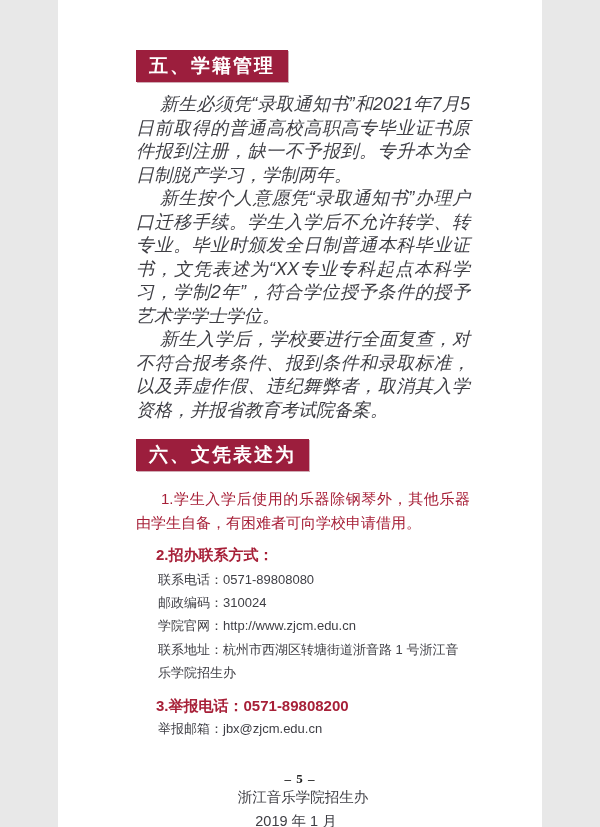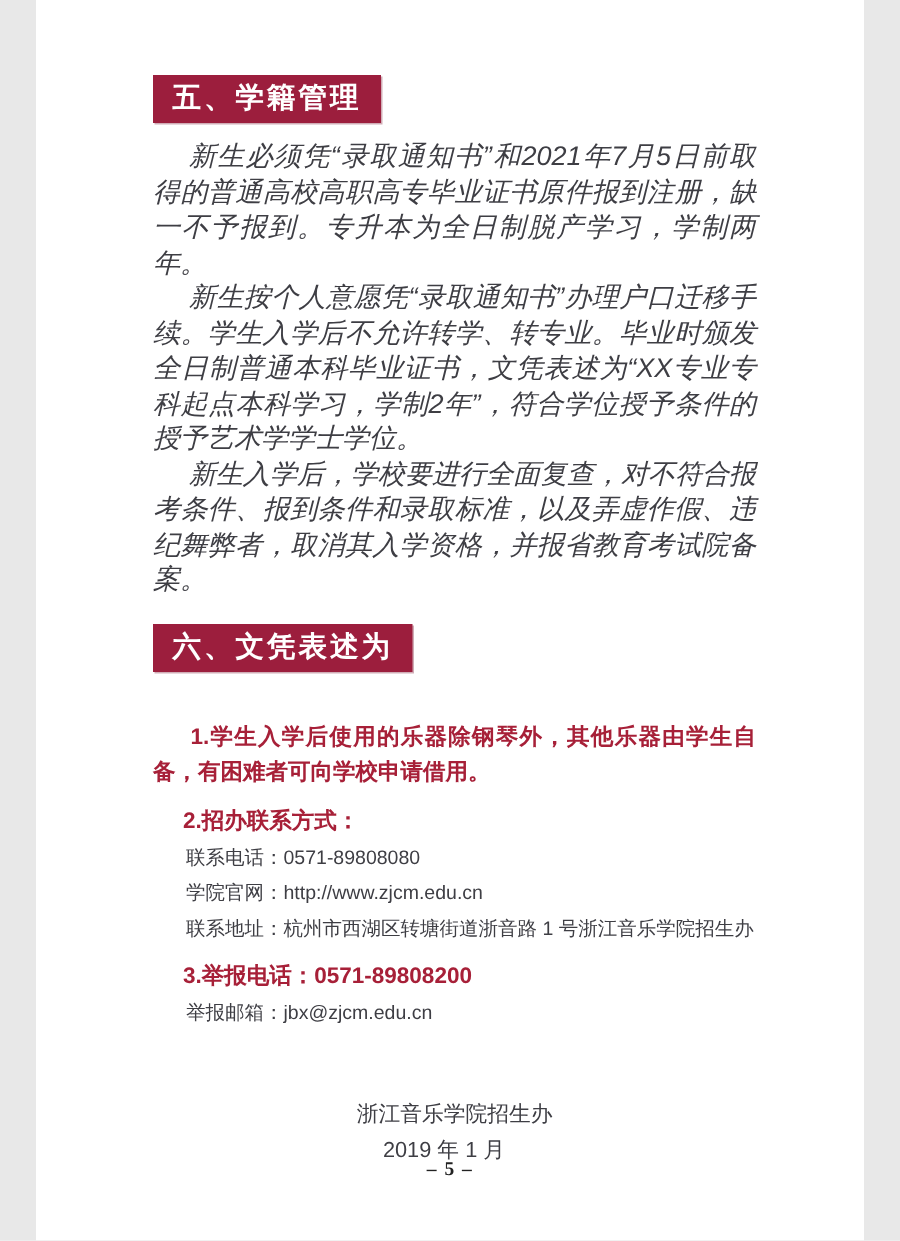--- a/index.html
+++ b/index.html
@@ -2,21 +2,21 @@
 <html style="--page-bg: #ffffff; --banner-bg: #9c1e3d; --banner-text: #ffffff; --red-text: #a72038; --body-text: #3e3e44;"><head>
 <meta charset="utf-8">
 <style>
   html, body {
     margin: 0;
     padding: 0;
     background: #e8e8e8;
   }
   .page {
     position: relative;
-    width: 552px;
+    width: 484px;
     height: 827px;
     margin: 0 auto;
     background: var(--page-bg, #ffffff);
     font-family: "Liberation Sans", sans-serif;
     color: var(--body-text, #3e3e44);
     overflow: hidden;
     box-sizing: border-box;
   }
   .content {
     padding: 50px 72px 0 78px;
@@ -42,26 +42,26 @@
   .para {
     margin: 0;
     font-size: 18px;
     line-height: 23.5px;
     text-align: justify;
     text-indent: 24px;
     color: var(--body-text, #3e3e44);
     font-style: italic;
   }
   .red-item {
-    margin: 32px 0 0 0;
+    margin: 16px 0 0 0;
     font-size: 15px;
     line-height: 23.5px;
     text-align: justify;
     text-indent: 25px;
-    font-weight: bold;
+    font-weight: normal;
     color: var(--red-text, #a72038);
   }
   .red-heading {
     margin: 9px 0 0 20px;
     font-size: 15px;
     line-height: 23.5px;
     font-weight: bold;
     color: var(--red-text, #a72038);
   }
   .detail-line {
@@ -119,20 +119,21 @@
       <span>六、文凭表述为</span>
     </div>
 
     <div class="section-body">
       <p class="red-item">1.学生入学后使用的乐器除钢琴外，其他乐器由学生自备，有困难者可向学校申请借用。</p>
 
       <p class="red-heading">2.招办联系方式：</p>
 
       <div class="detail-group">
         <div class="detail-line">联系电话：0571-89808080</div>
+        <div class="detail-line">邮政编码：310024</div>
         <div class="detail-line">学院官网：http://www.zjcm.edu.cn</div>
         <div class="detail-line">联系地址：杭州市西湖区转塘街道浙音路 1 号浙江音乐学院招生办</div>
       </div>
 
       <p class="red-heading">3.举报电话：0571-89808200</p>
 
       <div class="detail-line">举报邮箱：jbx@zjcm.edu.cn</div>
     </div>
 
     <div class="signature">

